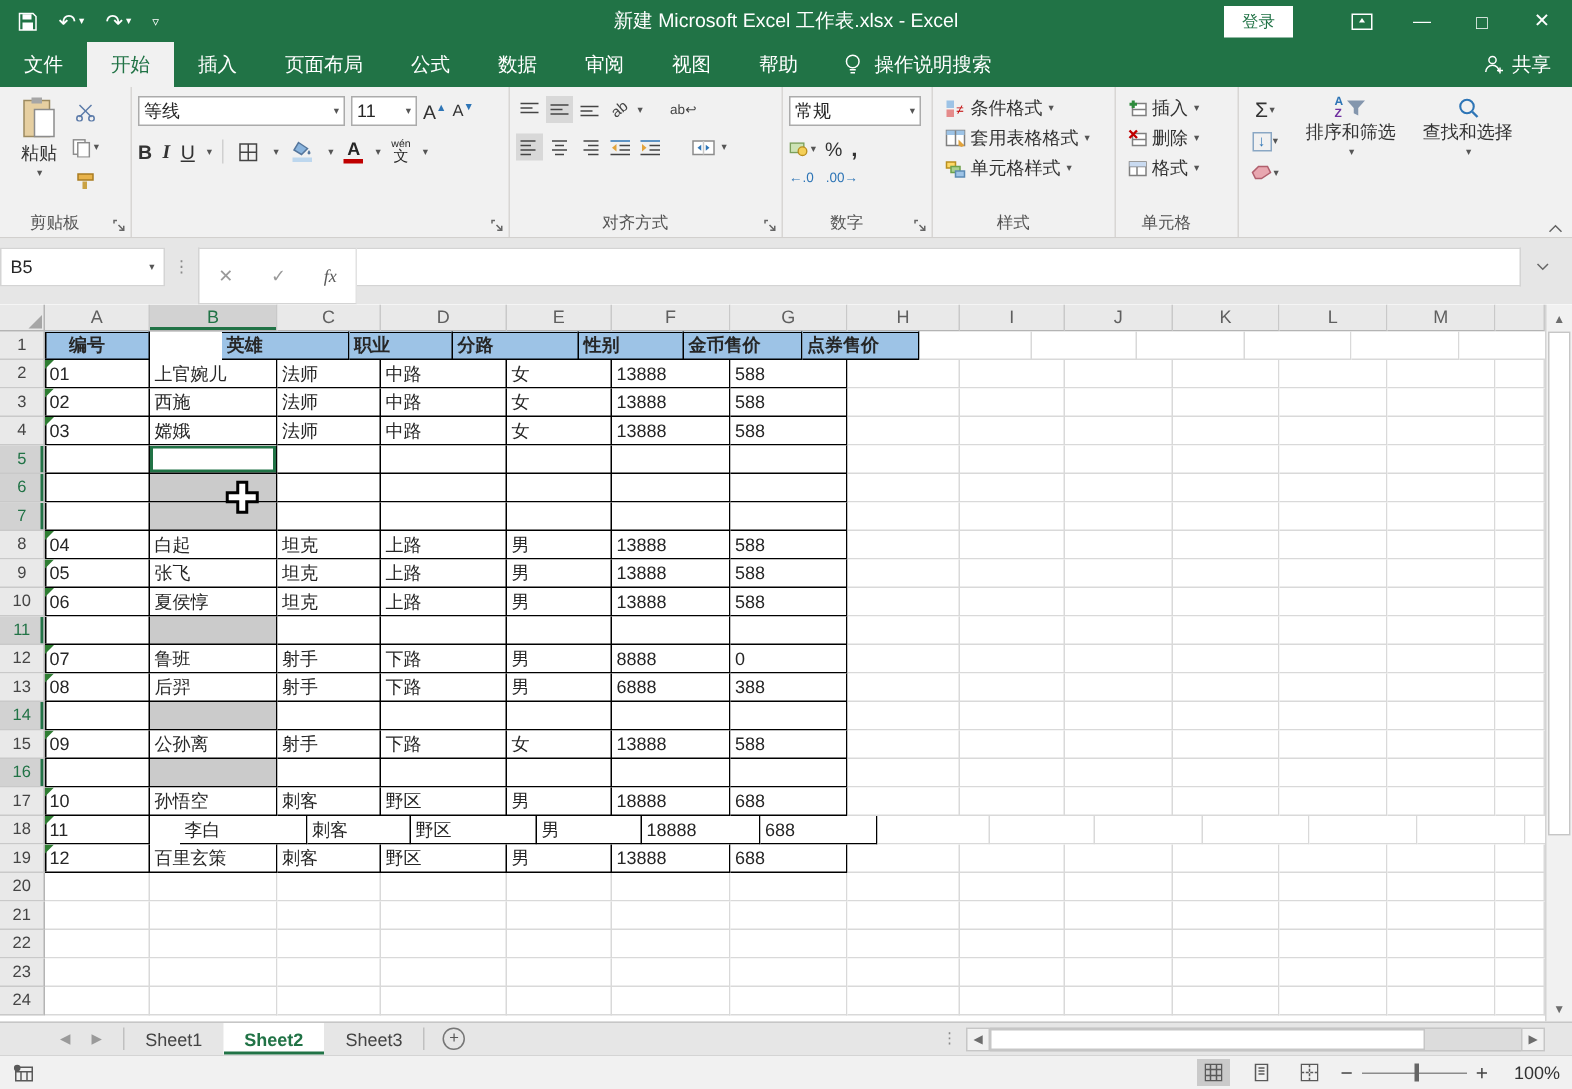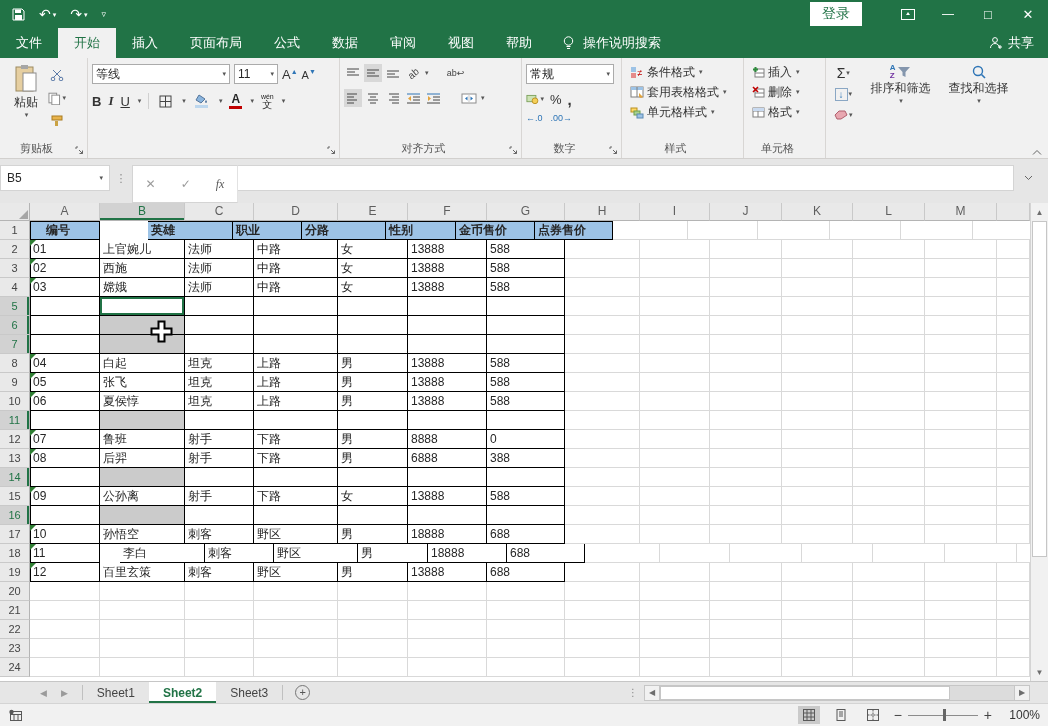--- a/index.html
+++ b/index.html
@@ -8,21 +8,21 @@
     background:#fff; }
   .app { width:1048px; height:726px; display:flex; flex-direction:column; }
 
   
   .titlebar { height:28px; background:var(--accent,#217346); display:flex; align-items:center; color:#fff; flex:0 0 auto; position:relative; }
   .qat { display:flex; align-items:center; gap:14px; padding-left:12px; }
   .qat .ico { display:inline-flex; align-items:center; font-size:14px; line-height:1; color:#fff; }
   .caret { font-size:7px; margin-left:2px; }
   .title-center { position:absolute; left:0; right:0; text-align:center; font-size:13px; pointer-events:none; }
   .title-right { margin-left:auto; display:flex; align-items:center; height:100%; }
-  .signin { background:#fff; color:var(--accent,#217346); font-size:14px; padding:3px 12px; margin-right:26px; cursor:default; }
+  .signin { background:#fff; color:var(--accent,#217346); font-size:11px; padding:3px 12px; margin-right:26px; cursor:default; }
   .winbtn { width:40px; height:28px; display:flex; align-items:center; justify-content:center; font-size:12px; }
   .ribopt-ico { width:14px; height:11px; border:1px solid #fff; position:relative; display:inline-block; }
   .ribopt-ico:after { content:""; position:absolute; left:4px; top:2px; border-left:2px solid transparent; border-right:2px solid transparent; border-bottom:3px solid #fff; }
 
   
   .menurow { height:30px; background:var(--accent,#217346); display:flex; align-items:stretch; color:#fff; flex:0 0 auto; font-size:13px; }
   .mtab { padding:0 16px; display:flex; align-items:center; cursor:default; }
   .mtab.active { background:#f1f1f1; color:var(--accent,#217346); }
   .search-area { display:flex; align-items:center; gap:8px; margin-left:14px; }
   .share-area { margin-left:auto; display:flex; align-items:center; gap:5px; padding-right:14px; }
@@ -124,20 +124,21 @@
       <span class="ico">
           <span>↶</span>
           <span class="caret">▾</span>
         </span>
       <span class="ico">
           <span>↷</span>
           <span class="caret">▾</span>
         </span>
       <span class="ico" style="font-size:9px;">▿</span>
     </div>
+    <div class="title-center">新建 Microsoft Excel 工作表.xlsx  -  Excel</div>
     <div class="title-right">
       <span class="signin">登录</span>
       <span class="winbtn">
           <span class="ribopt-ico"></span>
         </span>
       <span class="winbtn">—</span>
       <span class="winbtn" style="font-size:13px;">□</span>
       <span class="winbtn" style="font-size:13px;">✕</span>
     </div>
   </div>

